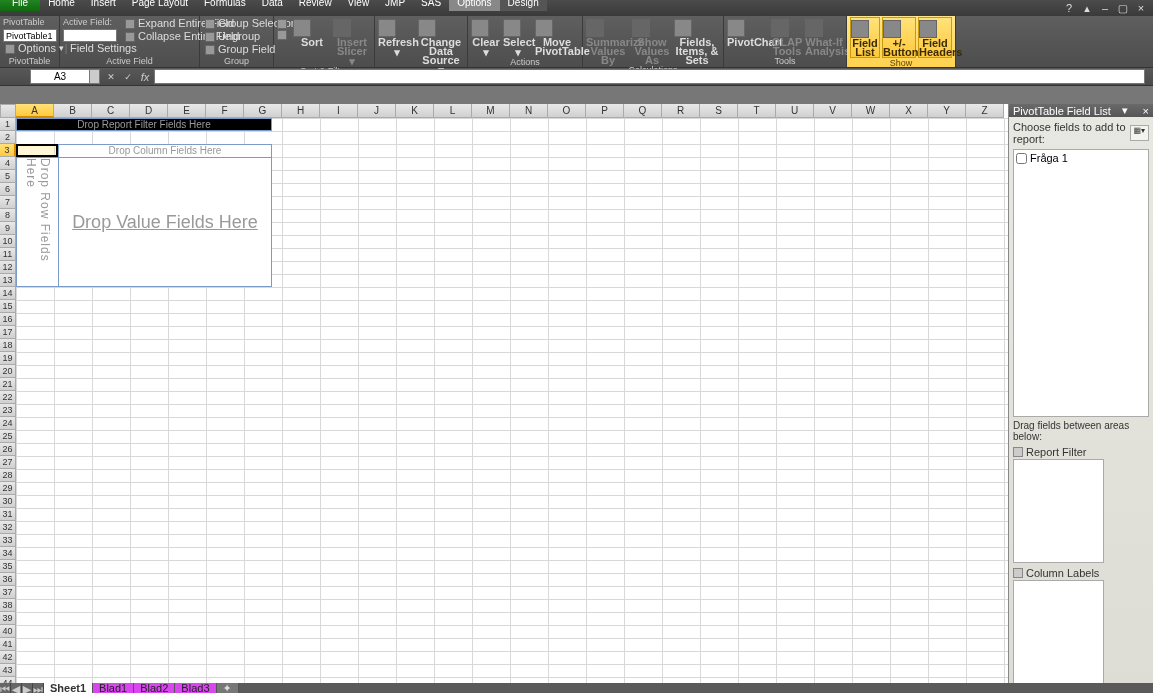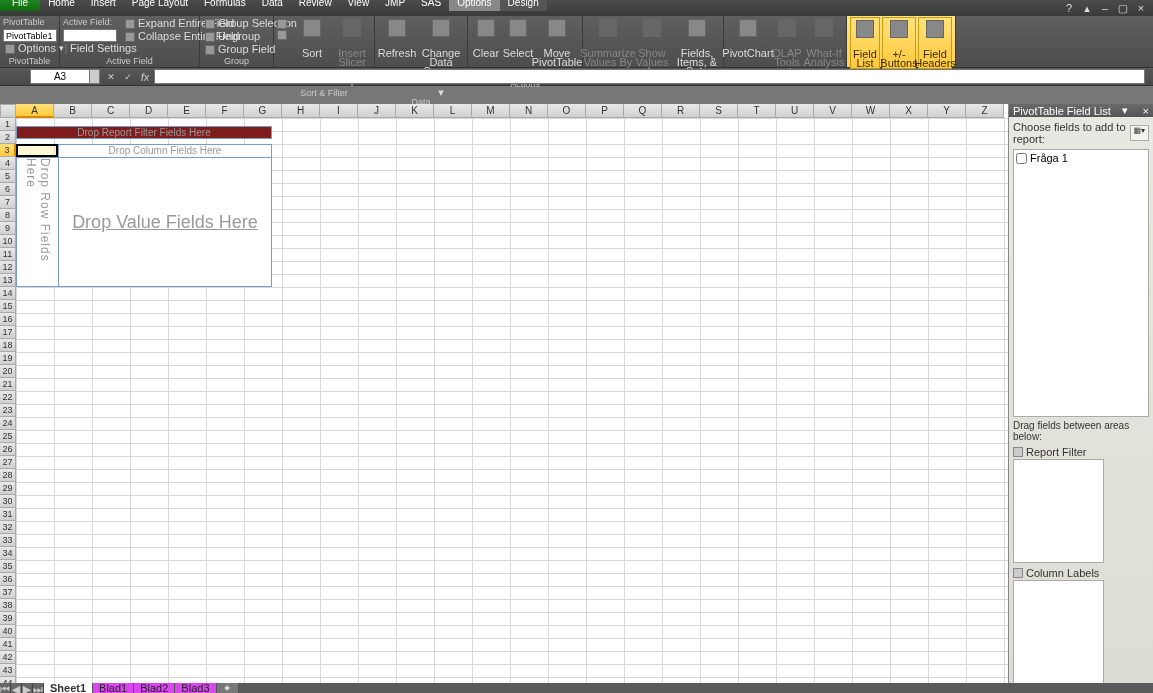--- a/index.html
+++ b/index.html
@@ -11,21 +11,21 @@
 .tab.active{background:#888;color:#fff;}
 .tab.design{background:#555;}
 .win-ctrl{margin-left:auto;display:flex;gap:6px;padding-right:6px;color:#ddd;font-size:10px;}
 .win-ctrl span{width:12px;text-align:center;cursor:pointer;}
 .ribbon{height:52px;background:linear-gradient(#5f5f5f,#4d4d4d);border-bottom:1px solid #333;display:flex;}
 .group{border-right:1px solid #3a3a3a;display:flex;flex-direction:column;justify-content:space-between;padding:1px 3px 0 3px;}
 .group-body{flex:1;display:flex;gap:2px;}
 .group-label{font-size:9px;color:#ccc;text-align:center;height:11px;line-height:11px;}
 .stack{display:flex;flex-direction:column;gap:0;justify-content:flex-start;}
 .small-btn{color:#ddd;font-size:9px;height:13px;line-height:13px;white-space:nowrap;padding:0 2px;display:flex;align-items:center;gap:3px;}
-.big-btn{width:38px;display:flex;flex-direction:column;align-items:center;padding-top:2px;color:#ddd;font-size:9px;text-align:center;line-height:9px;gap:12px;}
+.big-btn{width:38px;display:flex;flex-direction:column;padding-top:2px;color:#ddd;font-size:9px;text-align:center;line-height:9px;gap:1px;font-weight:bold;}
 .big-btn .ico{width:18px;height:18px;background:#888;border:1px solid #666;}
 .big-btn.dis{color:#888;}
 .big-btn.dis .ico{background:#666;}
 .big-btn.hl{background:linear-gradient(#ffe27a,#ffc93c);border:1px solid #c79a12;color:#3a2b00;}
 .input-mini{height:13px;font-size:9px;background:#fff;border:1px solid #777;padding:0 2px;width:54px;}
 .lbl{font-size:9px;color:#ccc;height:12px;}
 .namebox-row{height:18px;background:linear-gradient(#585858,#4a4a4a);display:flex;align-items:center;border-bottom:1px solid #333;}
 .namebox{width:60px;height:15px;background:#fff;border:1px solid #777;font-size:10px;text-align:center;margin-left:30px;display:flex;align-items:center;justify-content:center;}
 .nb-arr{width:10px;height:15px;background:#ccc;border:1px solid #777;border-left:none;}
 .fx-icons{display:flex;gap:3px;margin-left:4px;color:#ccc;}
@@ -37,21 +37,21 @@
 .corner{width:16px;height:14px;background:linear-gradient(#e8e8e8,#d0d0d0);border:1px solid #aaa;}
 .col-h{width:38px;height:14px;background:linear-gradient(#e8e8e8,#d0d0d0);border-right:1px solid #aaa;border-bottom:1px solid #aaa;text-align:center;font-size:10px;line-height:13px;color:#333;}
 .col-h.sel{background:linear-gradient(#ffe27a,#ffc93c);border-bottom:2px solid #d88b00;}
 .row-headers{position:absolute;top:14px;left:0;width:16px;}
 .row-h{height:13px;background:linear-gradient(#e8e8e8,#d0d0d0);border-right:1px solid #aaa;border-bottom:1px solid #aaa;text-align:center;font-size:9px;line-height:12px;color:#333;}
 .row-h.sel{background:linear-gradient(#ffe27a,#ffc93c);border-right:2px solid #d88b00;}
 .grid{position:absolute;top:14px;left:16px;right:0;bottom:0;}
 .gl-v{position:absolute;top:0;bottom:0;width:1px;background:#d8d8d8;}
 .gl-h{position:absolute;left:0;right:0;height:1px;background:#d8d8d8;}
 .pivot{position:absolute;top:14px;left:16px;}
-.pv-filter{position:absolute;left:0;top:8px;width:256px;height:13px;border:1px solid #7a9ac8;background:#7f1d1d;text-align:center;font-size:10px;color:#999;line-height:11px;}
+.pv-filter{position:absolute;left:0;top:0;width:256px;height:13px;border:1px solid #7a9ac8;background:#000000;text-align:center;font-size:10px;color:#999;line-height:11px;}
 .pv-colbox{position:absolute;left:42px;top:26px;width:214px;height:13px;border:1px solid #7a9ac8;border-bottom:none;background:#fff;text-align:center;font-size:10px;color:#999;line-height:11px;}
 .pv-rowbox{position:absolute;left:0;top:39px;width:42px;height:130px;border:1px solid #7a9ac8;border-right:none;background:#fff;display:flex;align-items:center;justify-content:center;}
 .pv-rowbox span{writing-mode:vertical-rl;text-orientation:mixed;color:#999;font-size:12px;letter-spacing:1px;transform:rotate(0deg);}
 .pv-valbox{position:absolute;left:42px;top:39px;width:214px;height:130px;border:1px solid #7a9ac8;background:#fff;display:flex;align-items:center;justify-content:center;color:#999;font-size:18px;text-decoration:underline;}
 .sel-cell{position:absolute;left:0;top:26px;width:42px;height:13px;border:2px solid #000;background:rgba(255,230,120,.3);}
 .field-pane{position:absolute;top:104px;right:0;width:145px;bottom:10px;background:linear-gradient(#e8e8e2,#ddddd5);border-left:1px solid #888;display:flex;flex-direction:column;}
 .fp-title{height:16px;background:linear-gradient(#6a6a6a,#555);color:#fff;font-size:10px;padding:0 4px;display:flex;align-items:center;}
 .fp-title .x{margin-left:auto;cursor:pointer;}
 .fp-sub{font-size:10px;padding:4px 4px 4px 4px;color:#333;display:flex;align-items:center;}
 .fp-sub .opt{margin-left:auto;width:24px;height:16px;background:#f4f4ee;border:1px solid #aaa;font-size:8px;text-align:center;}

